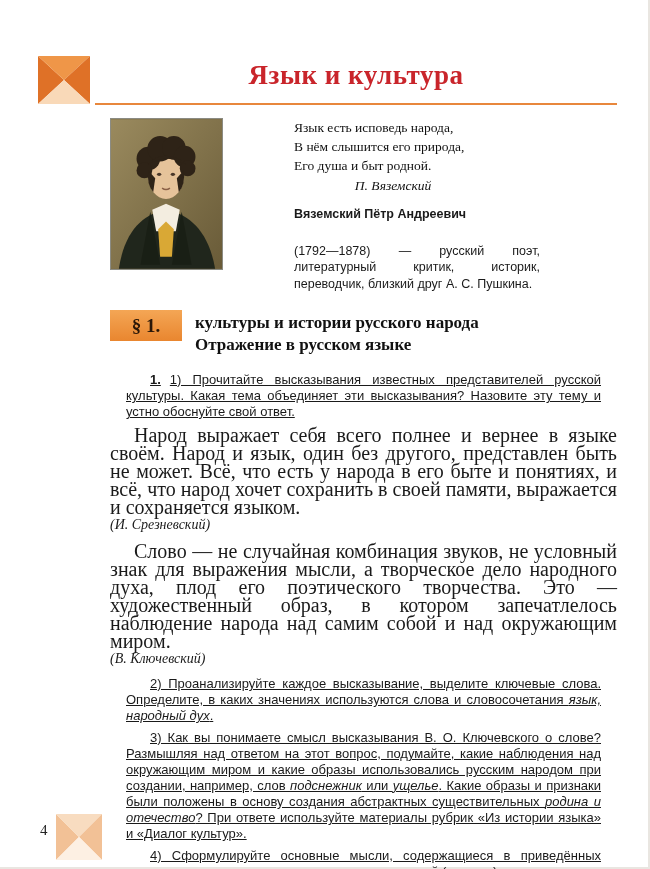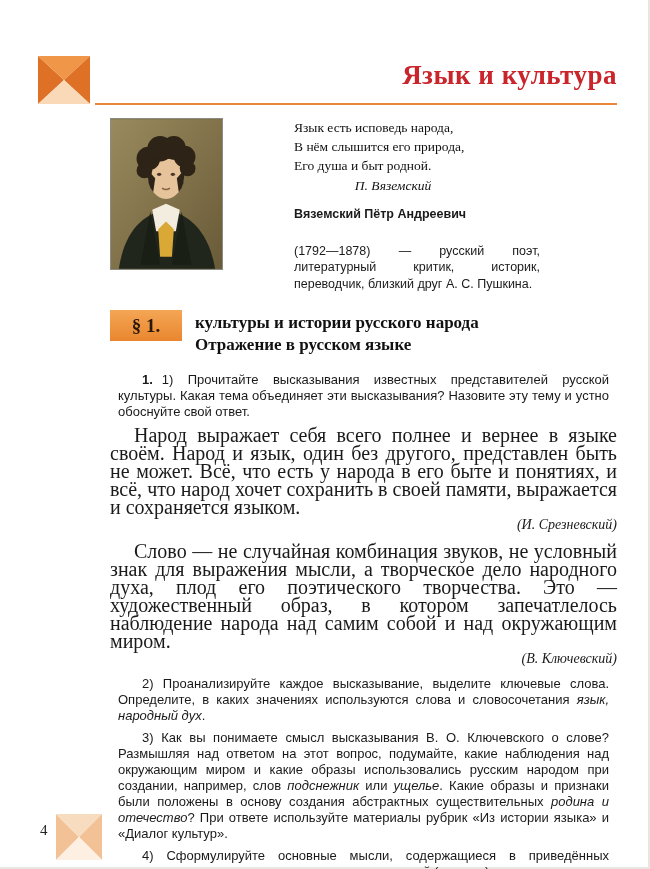--- a/index.html
+++ b/index.html
@@ -11,21 +11,21 @@
     color:#1a1a1a;
     overflow:hidden;
     box-shadow:inset -2px -2px 0 #e9e6e1;
   }
   
   .corner-top{position:absolute;left:38px;top:56px;width:52px;height:48px;}
   .corner-bottom{position:absolute;left:56px;top:814px;width:46px;height:46px;}
   
   .chapter-title{
     position:absolute;left:95px;top:60px;width:522px;
-    margin:0;text-align:right;
+    margin:0;text-align:center;
     font-family:"Liberation Serif", serif;
     font-size:27px;font-weight:bold;color:#c9252b;letter-spacing:.5px;
   }
   .title-rule{position:absolute;left:95px;top:103px;width:522px;height:2px;background:#e8873c;}
   
   .intro{position:absolute;left:110px;top:118px;width:507px;display:flex;}
   .portrait-frame{
     flex:0 0 113px;width:113px;height:152px;
     border:1px solid #8b8b83;box-sizing:border-box;background:#7a6b45;
   }
@@ -40,26 +40,26 @@
   .section-head{position:absolute;left:110px;top:310px;width:507px;display:flex;align-items:flex-start;}
   .section-badge{
     flex:0 0 72px;height:31px;line-height:31px;text-align:center;
     background:linear-gradient(180deg,#f4a655,#e9862f);
     font-size:19px;font-weight:bold;color:#2a1708;
   }
   .section-title{margin:2px 0 0 13px;font-size:17px;line-height:22px;font-weight:bold;color:#111;}
   
   .content{position:absolute;left:110px;top:372px;width:507px;}
   .task{
-    margin:0 8px 6px;font-family:"Liberation Sans", sans-serif;
-    font-size:13px;line-height:16px;text-align:justify;text-indent:24px;
+    margin:0 16px 6px;font-family:"Liberation Sans", sans-serif;
+    font-size:13px;line-height:16px;text-align:justify;text-indent:24px;text-decoration:underline;
   }
   .task-num{font-weight:bold;margin-right:9px;}
   .quote{margin:2px 0 0;font-size:20px;line-height:18px;text-align:justify;text-indent:24px;}
-  .attrib{margin:0 0 8px;font-size:14px;line-height:18px;font-style:italic;text-align:right;}
+  .attrib{margin:0 0 8px;font-size:14px;line-height:18px;font-style:italic;text-align:left;}
   .content i{font-style:italic;}
   
   .page-number{position:absolute;left:40px;top:822px;font-size:15px;color:#222;}
 </style>
 </head>
 <body>
 
 <div class="page">
 
   <div class="corner-top">

